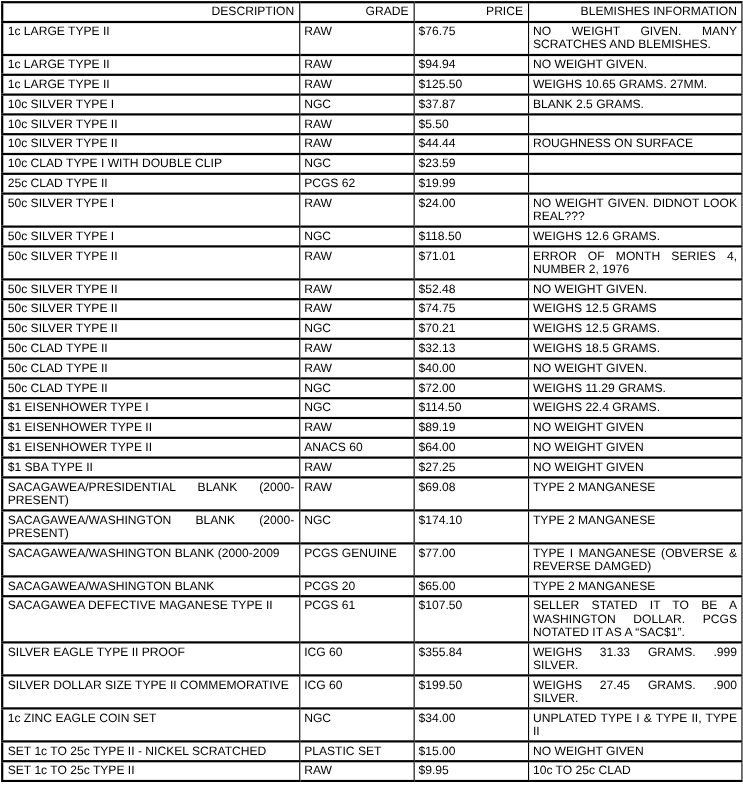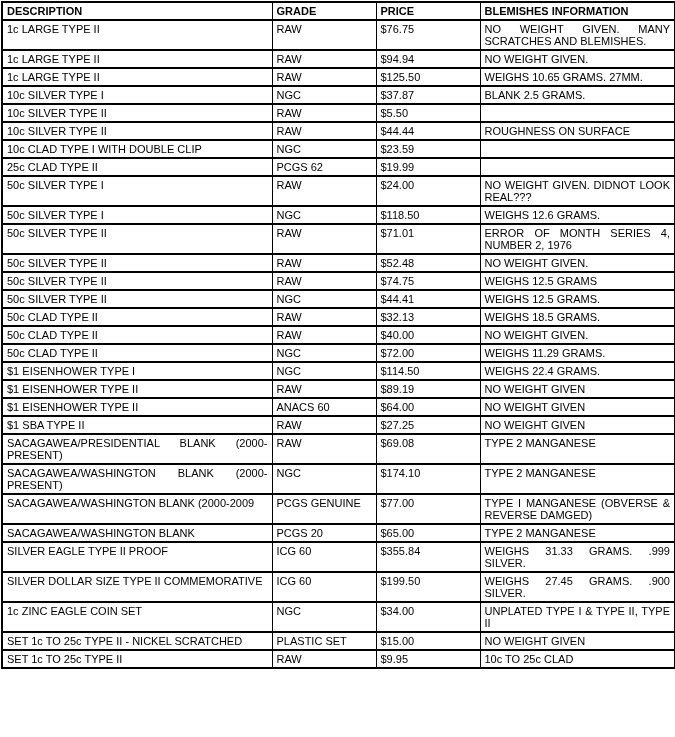--- a/index.html
+++ b/index.html
@@ -28,22 +28,22 @@
     font-family: "Liberation Sans", "DejaVu Sans", sans-serif;
     font-size: 11px;
     line-height: 12px;
     color: #000000;
     padding: 2px 4px;
     vertical-align: top;
     overflow: hidden;
     word-wrap: break-word;
   }
   table.coin-table th {
-    text-align: left;
-    font-weight: bold;
+    text-align: right;
+    font-weight: normal;
     white-space: nowrap;
   }
   table.coin-table td {
     text-align: justify;
   }
   table.coin-table td.price-cell,
   table.coin-table td.grade-cell {
     text-align: left;
   }
   col.c-desc  { width: 270px; }
@@ -145,21 +145,21 @@
         </tr>
         <tr>
           <td class="desc-cell">50c SILVER TYPE II</td>
           <td class="grade-cell">RAW</td>
           <td class="price-cell">$74.75</td>
           <td class="info-cell">WEIGHS 12.5 GRAMS</td>
         </tr>
         <tr>
           <td class="desc-cell">50c SILVER TYPE II</td>
           <td class="grade-cell">NGC</td>
-          <td class="price-cell">$44.41</td>
+          <td class="price-cell">$70.21</td>
           <td class="info-cell">WEIGHS 12.5 GRAMS.</td>
         </tr>
         <tr>
           <td class="desc-cell">50c CLAD TYPE II</td>
           <td class="grade-cell">RAW</td>
           <td class="price-cell">$32.13</td>
           <td class="info-cell">WEIGHS 18.5 GRAMS.</td>
         </tr>
         <tr>
           <td class="desc-cell">50c CLAD TYPE II</td>
@@ -213,20 +213,26 @@
           <td class="desc-cell">SACAGAWEA/WASHINGTON BLANK (2000-2009</td>
           <td class="grade-cell">PCGS GENUINE</td>
           <td class="price-cell">$77.00</td>
           <td class="info-cell">TYPE I MANGANESE (OBVERSE &amp; REVERSE DAMGED)</td>
         </tr>
         <tr>
           <td class="desc-cell">SACAGAWEA/WASHINGTON BLANK</td>
           <td class="grade-cell">PCGS 20</td>
           <td class="price-cell">$65.00</td>
           <td class="info-cell">TYPE 2 MANGANESE</td>
+        </tr>
+        <tr>
+          <td class="desc-cell">SACAGAWEA DEFECTIVE MAGANESE TYPE II</td>
+          <td class="grade-cell">PCGS 61</td>
+          <td class="price-cell">$107.50</td>
+          <td class="info-cell">SELLER STATED IT TO BE A WASHINGTON DOLLAR. PCGS NOTATED IT AS A “SAC$1”.</td>
         </tr>
         <tr>
           <td class="desc-cell">SILVER EAGLE TYPE II PROOF</td>
           <td class="grade-cell">ICG 60</td>
           <td class="price-cell">$355.84</td>
           <td class="info-cell">WEIGHS 31.33 GRAMS. .999 SILVER.</td>
         </tr>
         <tr>
           <td class="desc-cell">SILVER DOLLAR SIZE TYPE II COMMEMORATIVE</td>
           <td class="grade-cell">ICG 60</td>

